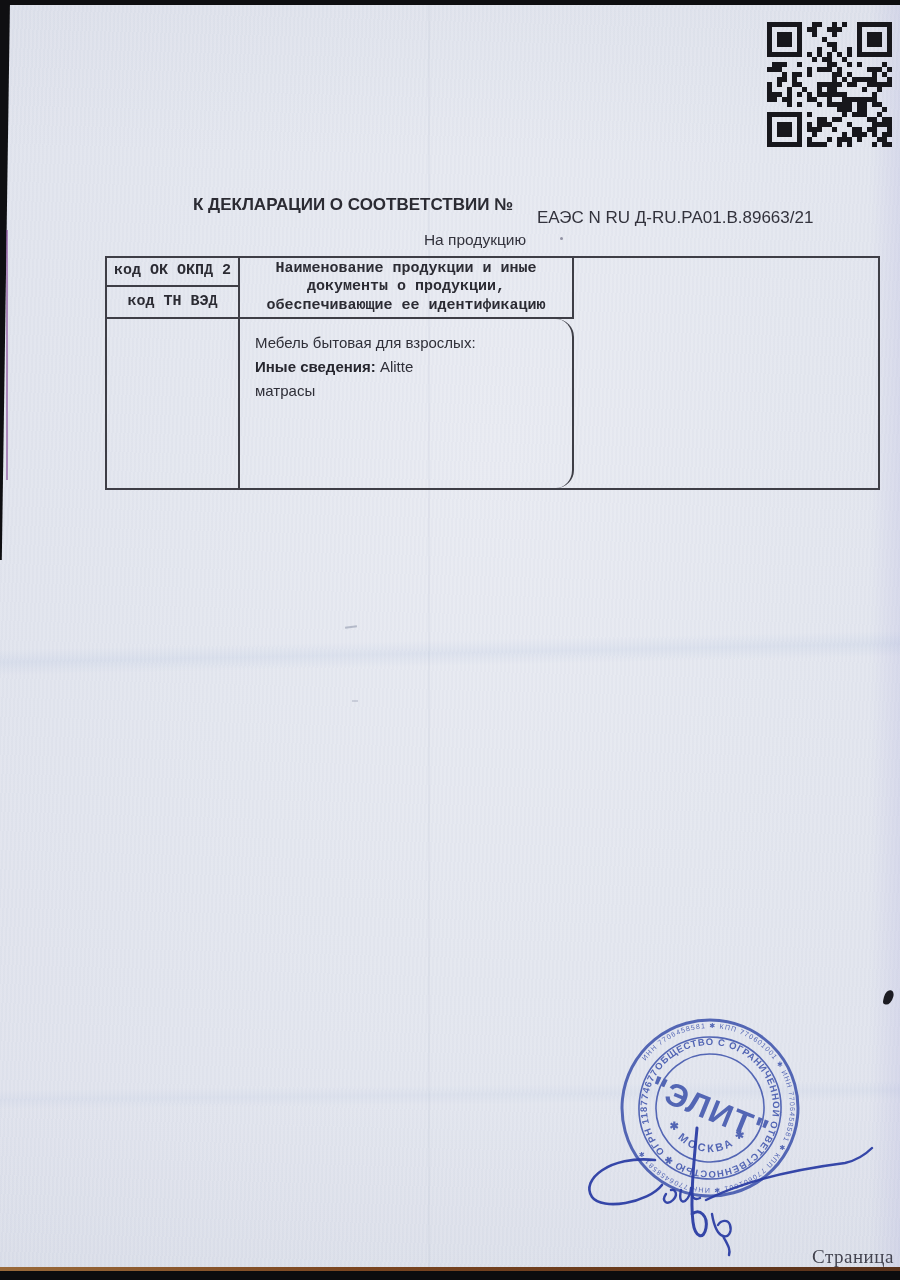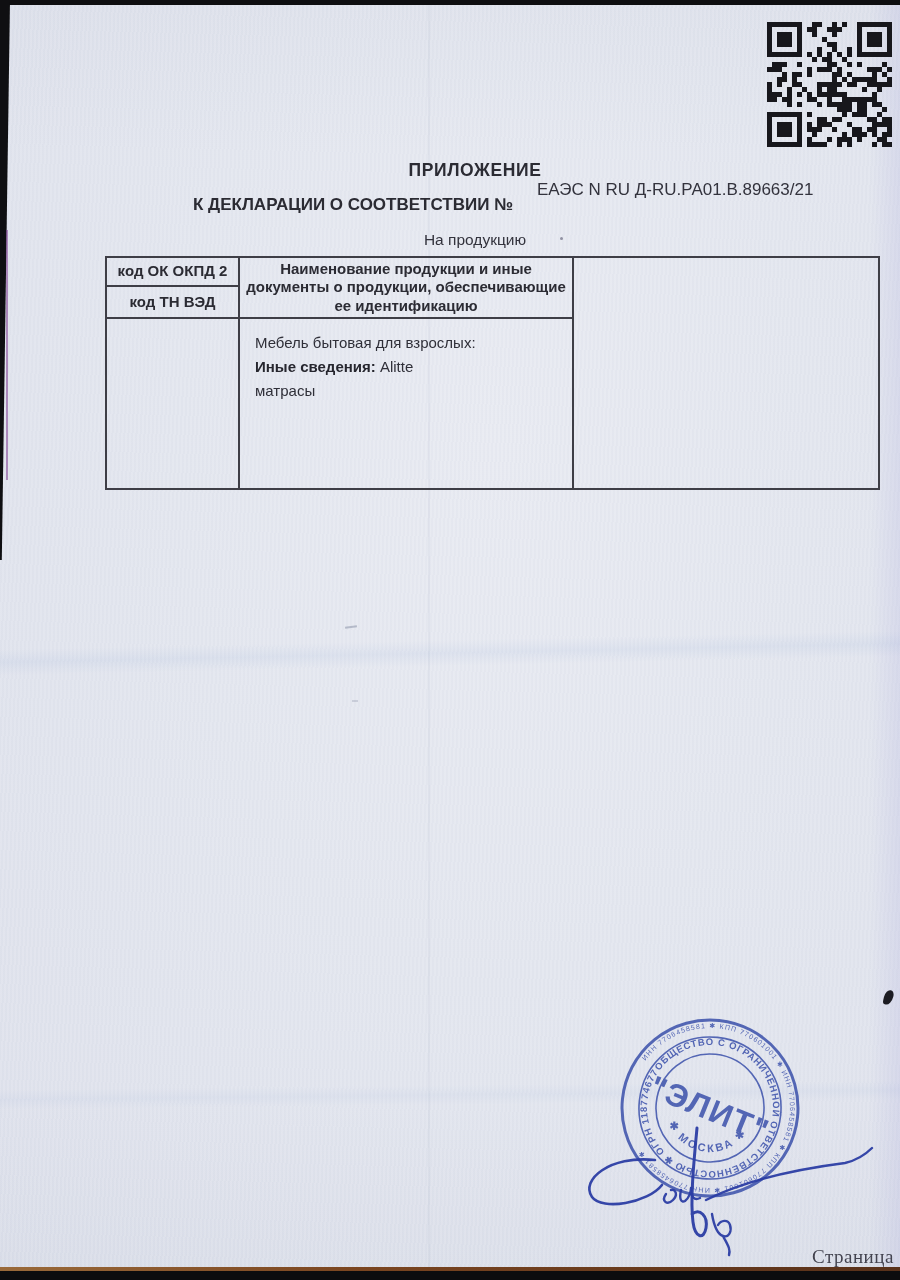--- a/index.html
+++ b/index.html
@@ -39,37 +39,37 @@
   .mark-2{left:352px;top:700px;width:6px;height:2px;opacity:.6;}
   .dot-1{position:absolute;left:560px;top:237px;width:3px;height:3px;border-radius:50%;background:rgba(60,60,85,0.5);}
 
   
   .qr{position:absolute;left:767px;top:22px;}
 
   
   .heading-band{position:absolute;left:50px;width:850px;text-align:center;}
   .doc-title{top:160px;font-size:17.5px;font-weight:bold;letter-spacing:.6px;color:#2b2b33;}
   .sub-label{position:absolute;left:193px;top:195px;font-size:17px;font-weight:bold;color:#2b2b33;text-align:center;}
-  .sub-number{position:absolute;left:537px;top:180px;font-size:17px;color:#33333d;}
+  .sub-number{position:absolute;left:537px;top:208px;font-size:17px;color:#33333d;}
   .product-heading{top:231px;font-size:15.5px;color:#33333d;}
 
   
   .ptable{
     position:absolute;left:105px;top:256px;width:771px;
     display:grid;grid-template-columns:133px 334px 302px;grid-template-rows:29px 32px 169px;
     border:2.5px solid #3e3e46;font-size:15px;
   }
   .th{display:flex;align-items:center;justify-content:center;text-align:center;
-    font-weight:bold;line-height:1.22;color:#2b2b33;padding:2px 6px;}
+    font-weight:bold;line-height:1.22;color:#2b2b33;padding:2px 6px;font-family:Liberation Mono, monospace;}
   .c1a{grid-area:1/1/2/2;border-right:2px solid #3e3e46;border-bottom:2px solid #3e3e46;}
   .c1b{grid-area:2/1/3/2;border-right:2px solid #3e3e46;border-bottom:2.5px solid #3e3e46;}
   .c2h{grid-area:1/2/3/3;border-right:2px solid #3e3e46;border-bottom:2.5px solid #3e3e46;}
   .c3h{grid-area:1/3/3/4;border-bottom:2.5px solid #3e3e46;}
   .b1{grid-area:3/1/4/2;border-right:2px solid #3e3e46;}
-  .b2{grid-area:3/2/4/3;border-right:2px solid #3e3e46;padding:12px 8px 0 15px;line-height:24px;color:#2f2f38;}
+  .b2{grid-area:3/2/4/3;border-right:2px solid #3e3e46;padding:12px 8px 0 15px;line-height:24px;color:#2f2f38;border-radius:18px;}
   .b3{grid-area:3/3/4/4;padding:12px 8px 0 12px;line-height:24px;color:#2f2f38;}
   .b2 b,.b3 b{color:#26262e;}
 
   
   .stamp{position:absolute;left:612px;top:1010px;width:196px;height:196px;opacity:.88;}
   .stamp-circle{fill:none;stroke:#4055ad;}
   .stamp text{font-family:"Liberation Sans",sans-serif;}
 
   
   .signature{position:absolute;left:575px;top:1120px;width:320px;height:140px;}
@@ -382,21 +382,20 @@
       <rect x="45" y="120" width="5" height="5" fill="#17171c"></rect>
       <rect x="50" y="120" width="5" height="5" fill="#17171c"></rect>
       <rect x="55" y="120" width="5" height="5" fill="#17171c"></rect>
       <rect x="70" y="120" width="5" height="5" fill="#17171c"></rect>
       <rect x="80" y="120" width="5" height="5" fill="#17171c"></rect>
       <rect x="105" y="120" width="5" height="5" fill="#17171c"></rect>
       <rect x="115" y="120" width="5" height="5" fill="#17171c"></rect>
       <rect x="120" y="120" width="5" height="5" fill="#17171c"></rect>
     </svg>
 
-  <div class="heading-band doc-title" style="position:absolute;">ПРИЛОЖЕНИЕ</div>
 
   <span class="sub-label">К ДЕКЛАРАЦИИ О СООТВЕТСТВИИ №</span>
   <span class="sub-number">ЕАЭС N RU Д-RU.РА01.В.89663/21</span>
 
   <div class="heading-band product-heading" style="position:absolute;">На продукцию</div>
 
   <div class="ptable">
     <div class="th c1a">код ОК ОКПД 2</div>
     <div class="th c1b">код ТН ВЭД</div>
     <div class="th c2h">Наименование продукции и иные документы о продукции, обеспечивающие ее идентификацию</div>

